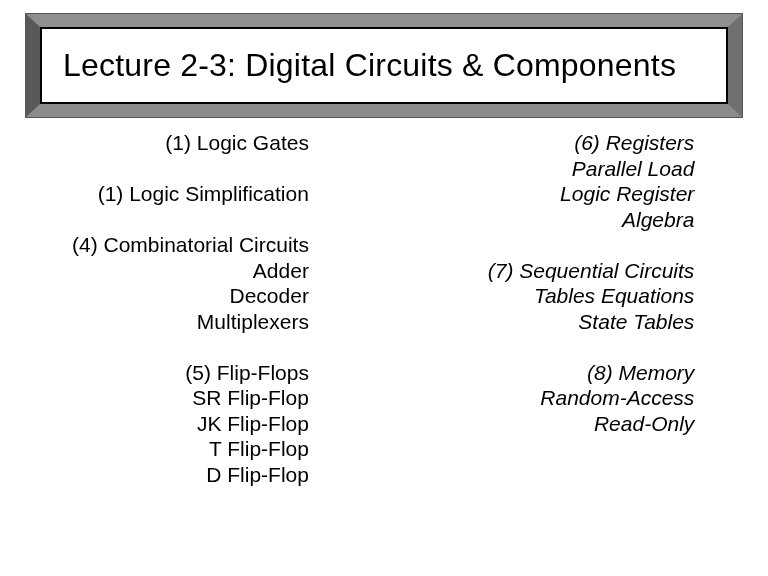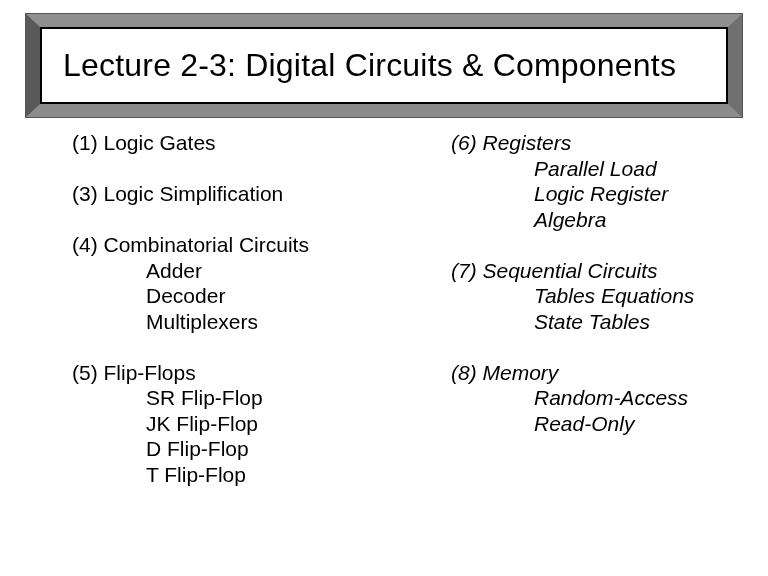--- a/index.html
+++ b/index.html
@@ -45,20 +45,21 @@
     color: var(--text, #000000);
   }
 
   
   .col {
     position: absolute;
     top: 130px;
     font-size: 21px;
     line-height: 25.5px;
     white-space: nowrap;
+    text-align: right;
   }
   .col-left  { left: 72px;  }
   .col-right { left: 451px; font-style: italic; }
   .group { margin-bottom: 25.5px; }
   .group:last-child { margin-bottom: 0; }
   .col-left  .sub { padding-left: 74px; }
   .col-right .sub { padding-left: 83px; }
 </style>
 </head>
 <body>
@@ -69,34 +70,34 @@
     <div class="banner-face">
       <div class="slide-title">Lecture 2-3: Digital Circuits &amp; Components</div>
     </div>
   </div>
 
   <div class="col col-left">
     <div class="group">
       <div class="heading">(1) Logic Gates</div>
     </div>
     <div class="group">
-      <div class="heading">(3) Logic Simplification</div>
+      <div class="heading">(1) Logic Simplification</div>
     </div>
     <div class="group">
       <div class="heading">(4) Combinatorial Circuits</div>
       <div class="sub">Adder</div>
       <div class="sub">Decoder</div>
       <div class="sub">Multiplexers</div>
     </div>
     <div class="group">
       <div class="heading">(5) Flip-Flops</div>
       <div class="sub">SR Flip-Flop</div>
       <div class="sub">JK Flip-Flop</div>
+      <div class="sub">T Flip-Flop</div>
       <div class="sub">D Flip-Flop</div>
-      <div class="sub">T Flip-Flop</div>
     </div>
   </div>
 
   <div class="col col-right">
     <div class="group">
       <div class="heading">(6) Registers</div>
       <div class="sub">Parallel Load</div>
       <div class="sub">Logic Register</div>
       <div class="sub">Algebra</div>
     </div>

